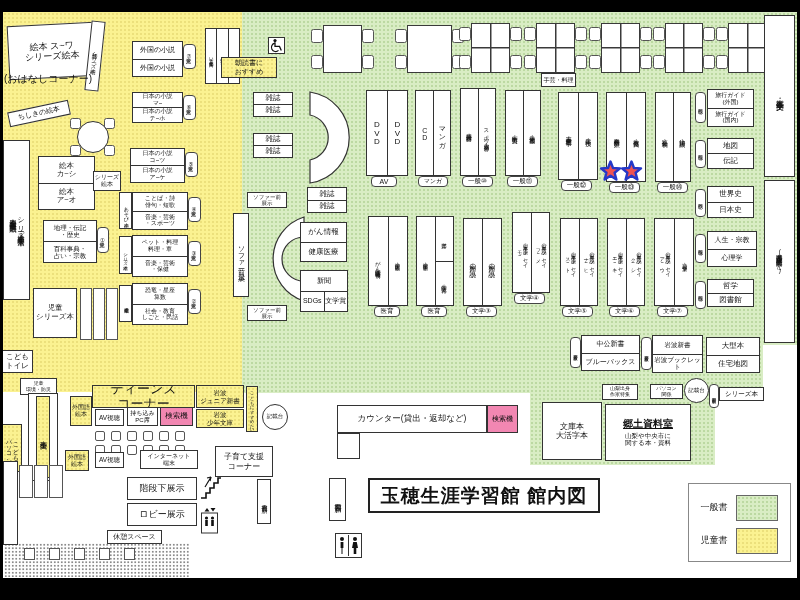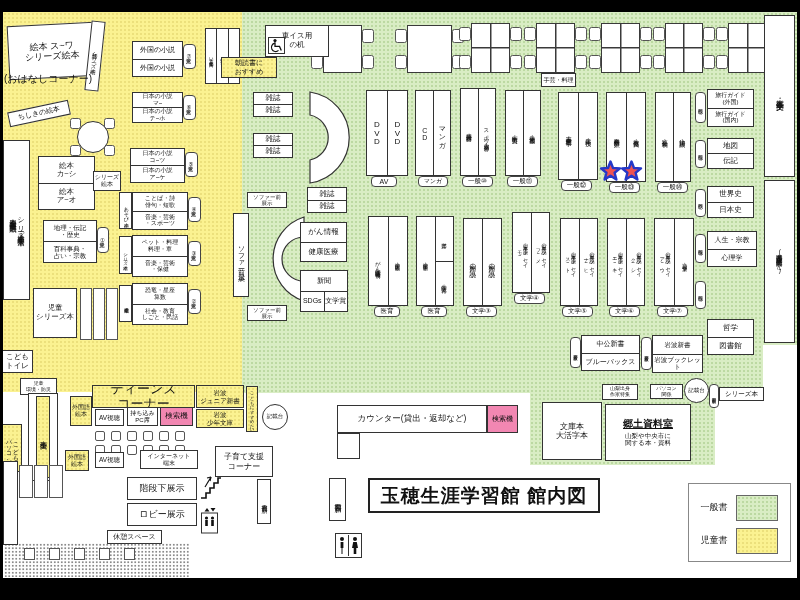--- a/index.html
+++ b/index.html
@@ -103,24 +103,20 @@
       <div class="tbl quad"></div>
     </div>
     <div class="ab " style="left: 728px; top: 23px; width: 37px; height: 48px; overflow: visible; z-index: 2;">
       <div class="chair" style="left: -12px; top: 4px;"></div>
       <div class="chair" style="left: -12px; top: 32px;"></div>
       <div class="chair" style="left: 39px; top: 4px;"></div>
       <div class="chair" style="left: 39px; top: 32px;"></div>
       <div class="tbl quad"></div>
     </div>
     <div class="ab bx" style="left: 766px; top: 28px; width: 24px; height: 30px; z-index: 2;"></div>
-    <div class="ab bx" style="left: 265px; top: 25px; width: 64px; height: 32px; font-size: 7.5px; z-index: 2;">
-      <div class="ln">車イス用</div>
-      <div class="ln">の机</div>
-    </div>
     <div class="ab " style="left: 268px; top: 37px; width: 17px; height: 17px; z-index: 3;"><svg width="100%" height="100%" viewBox="0 0 17 17">
         <rect x="0.5" y="0.5" width="16" height="16" fill="#fff" stroke="#333"></rect>
         <circle cx="7" cy="3.6" r="1.6" fill="#111"></circle>
         <path d="M7 5.2 v4.2 h4.5 l1.8 4.2" fill="none" stroke="#111" stroke-width="1.3"></path>
         <path d="M10.5 13.4 a4.2 4.2 0 1 1 -3.6 -7.2" fill="none" stroke="#111" stroke-width="1.2"></path>
       </svg></div>
     <div class="ab bx vcolsbox" style="left: 205px; top: 28px; width: 35px; height: 56px; font-size: 4.5px; z-index: 2;">
       <div class="vcol">
         <div class="v">青い鳥文庫・他</div>
       </div>
@@ -289,21 +285,21 @@
     <div class="ab tag" style="left: 695px; top: 234px; width: 11px; height: 29px; font-size: 5px; z-index: 3;">
       <span class="v">一般⑱</span>
     </div>
     <div class="ab bx" style="left: 707px; top: 231px; width: 50px; height: 36px; font-size: 7px; z-index: 2;">
       <div class="cell">人生・宗教</div>
       <div class="cell">心理学</div>
     </div>
     <div class="ab tag" style="left: 695px; top: 281px; width: 11px; height: 28px; font-size: 5px; z-index: 3;">
       <span class="v">一般⑲</span>
     </div>
-    <div class="ab bx" style="left: 707px; top: 279px; width: 47px; height: 36px; font-size: 7.5px; z-index: 2; margin-top: 40px;">
+    <div class="ab bx" style="left: 707px; top: 279px; width: 47px; height: 28px; font-size: 7.5px; z-index: 2;">
       <div class="cell">哲学</div>
       <div class="cell">図書館</div>
     </div>
     <div class="ab bx" style="left: 764px; top: 15px; width: 31px; height: 162px; font-size: 8px; z-index: 2;">
       <div class="vwrap">
         <div class="vln">文学全集・叢書</div>
       </div>
     </div>
     <div class="ab bx" style="left: 764px; top: 180px; width: 31px; height: 163px; font-size: 6.5px; z-index: 2;">
       <div class="vwrap">
@@ -419,20 +415,24 @@
     <div class="ab bx" style="left: 581px; top: 335px; width: 59px; height: 36px; font-size: 7px; z-index: 2;">
       <div class="cell">中公新書</div>
       <div class="cell">ブルーバックス</div>
     </div>
     <div class="ab tag" style="left: 641px; top: 337px; width: 11px; height: 33px; font-size: 4.5px; z-index: 3;">
       <span class="v">一般新書</span>
     </div>
     <div class="ab bx" style="left: 652px; top: 335px; width: 51px; height: 38px; font-size: 6.5px; z-index: 2;">
       <div class="cell">岩波新書</div>
       <div class="cell">岩波ブックレット</div>
+    </div>
+    <div class="ab bx" style="left: 706px; top: 337px; width: 54px; height: 36px; font-size: 7.5px; z-index: 2;">
+      <div class="cell">大型本</div>
+      <div class="cell">住宅地図</div>
     </div>
     <div class="ab bx" style="left: 602px; top: 384px; width: 36px; height: 16px; font-size: 5px; z-index: 2;">
       <div class="ln">山梨出身</div>
       <div class="ln">作家特集</div>
     </div>
     <div class="ab bx" style="left: 650px; top: 384px; width: 33px; height: 15px; font-size: 5px; z-index: 2;">
       <div class="ln">パソコン</div>
       <div class="ln">関係</div>
     </div>
     <div class="ab circ" style="left: 684px; top: 378px; width: 25px; height: 25px; font-size: 5.5px; z-index: 2;">

